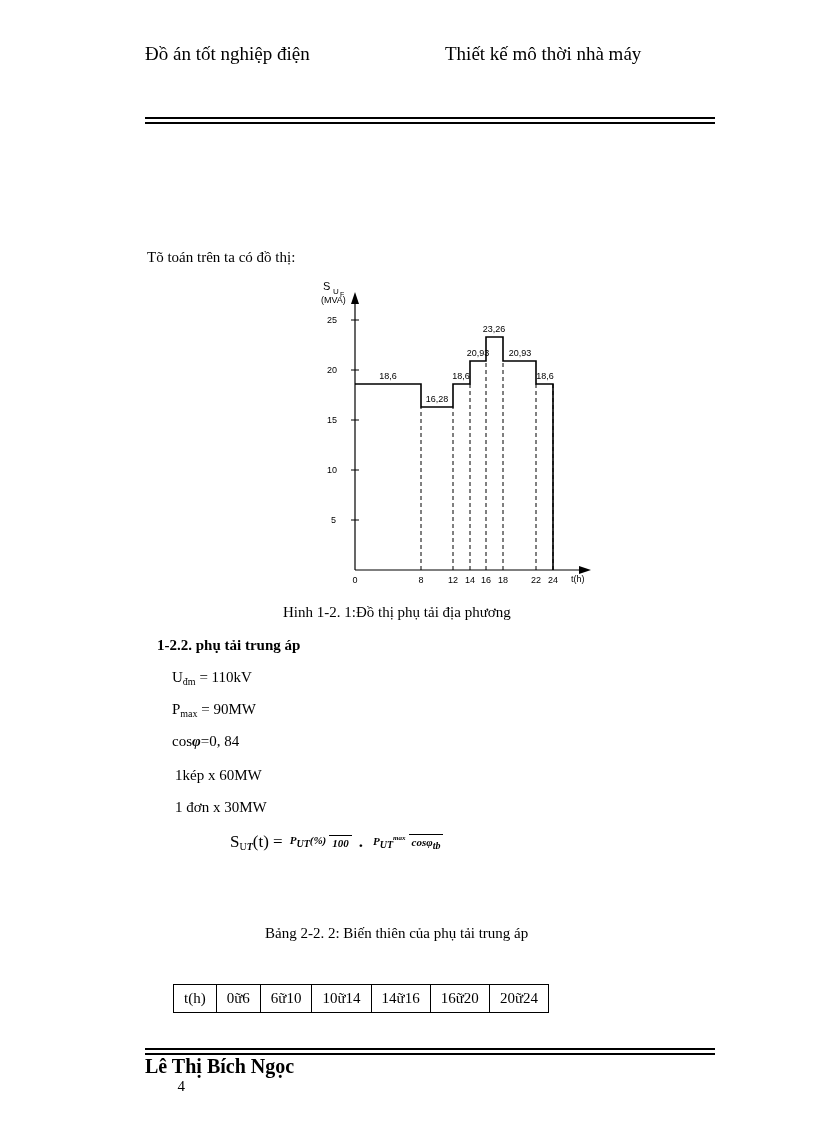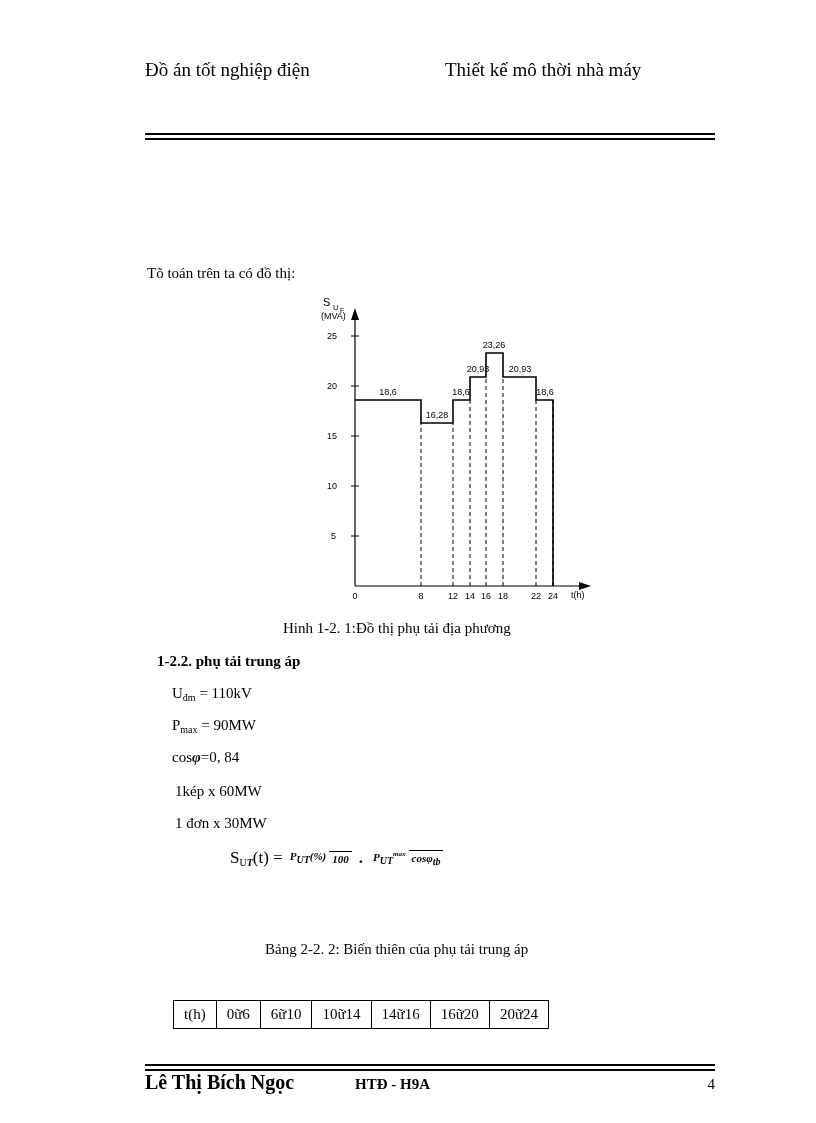--- a/index.html
+++ b/index.html
@@ -10,21 +10,21 @@
     width: 816px;
     height: 1123px;
     background: #ffffff;
     font-family: "Liberation Serif", serif;
     color: #000000;
     position: relative;
     overflow: hidden;
   }
   .page {
     position: absolute;
-    left: 0; top: 16px;
+    left: 0; top: 0;
     width: 816px;
     height: 842px;
   }
 
   
   .header {
     position: absolute;
     left: 145px;
     top: 40px;
     width: 570px;
@@ -159,20 +159,21 @@
     border-bottom: 2px solid #000;
     height: 3px;
   }
   .footer {
     position: absolute;
     left: 145px;
     top: 1055px;
     width: 570px;
     display: flex;
     align-items: baseline;
+    flex-direction: column;
   }
   .footer-name {
     font-size: 20px;
     font-weight: bold;
     width: 210px;
   }
   .footer-mid {
     font-size: 15px;
     font-weight: bold;
     flex: 1;
@@ -315,17 +316,16 @@
       <td>14ữ16</td>
       <td>16ữ20</td>
       <td>20ữ24</td>
     </tr>
   </tbody>
     </table>
 
   <div class="footer-rule"></div>
   <div class="footer">
     <div class="footer-name">Lê Thị Bích Ngọc</div>
-    <div class="footer-mid">HTĐ - H9A</div>
     <div class="footer-page">4</div>
   </div>
 
 </div>
 
 </body></html>

